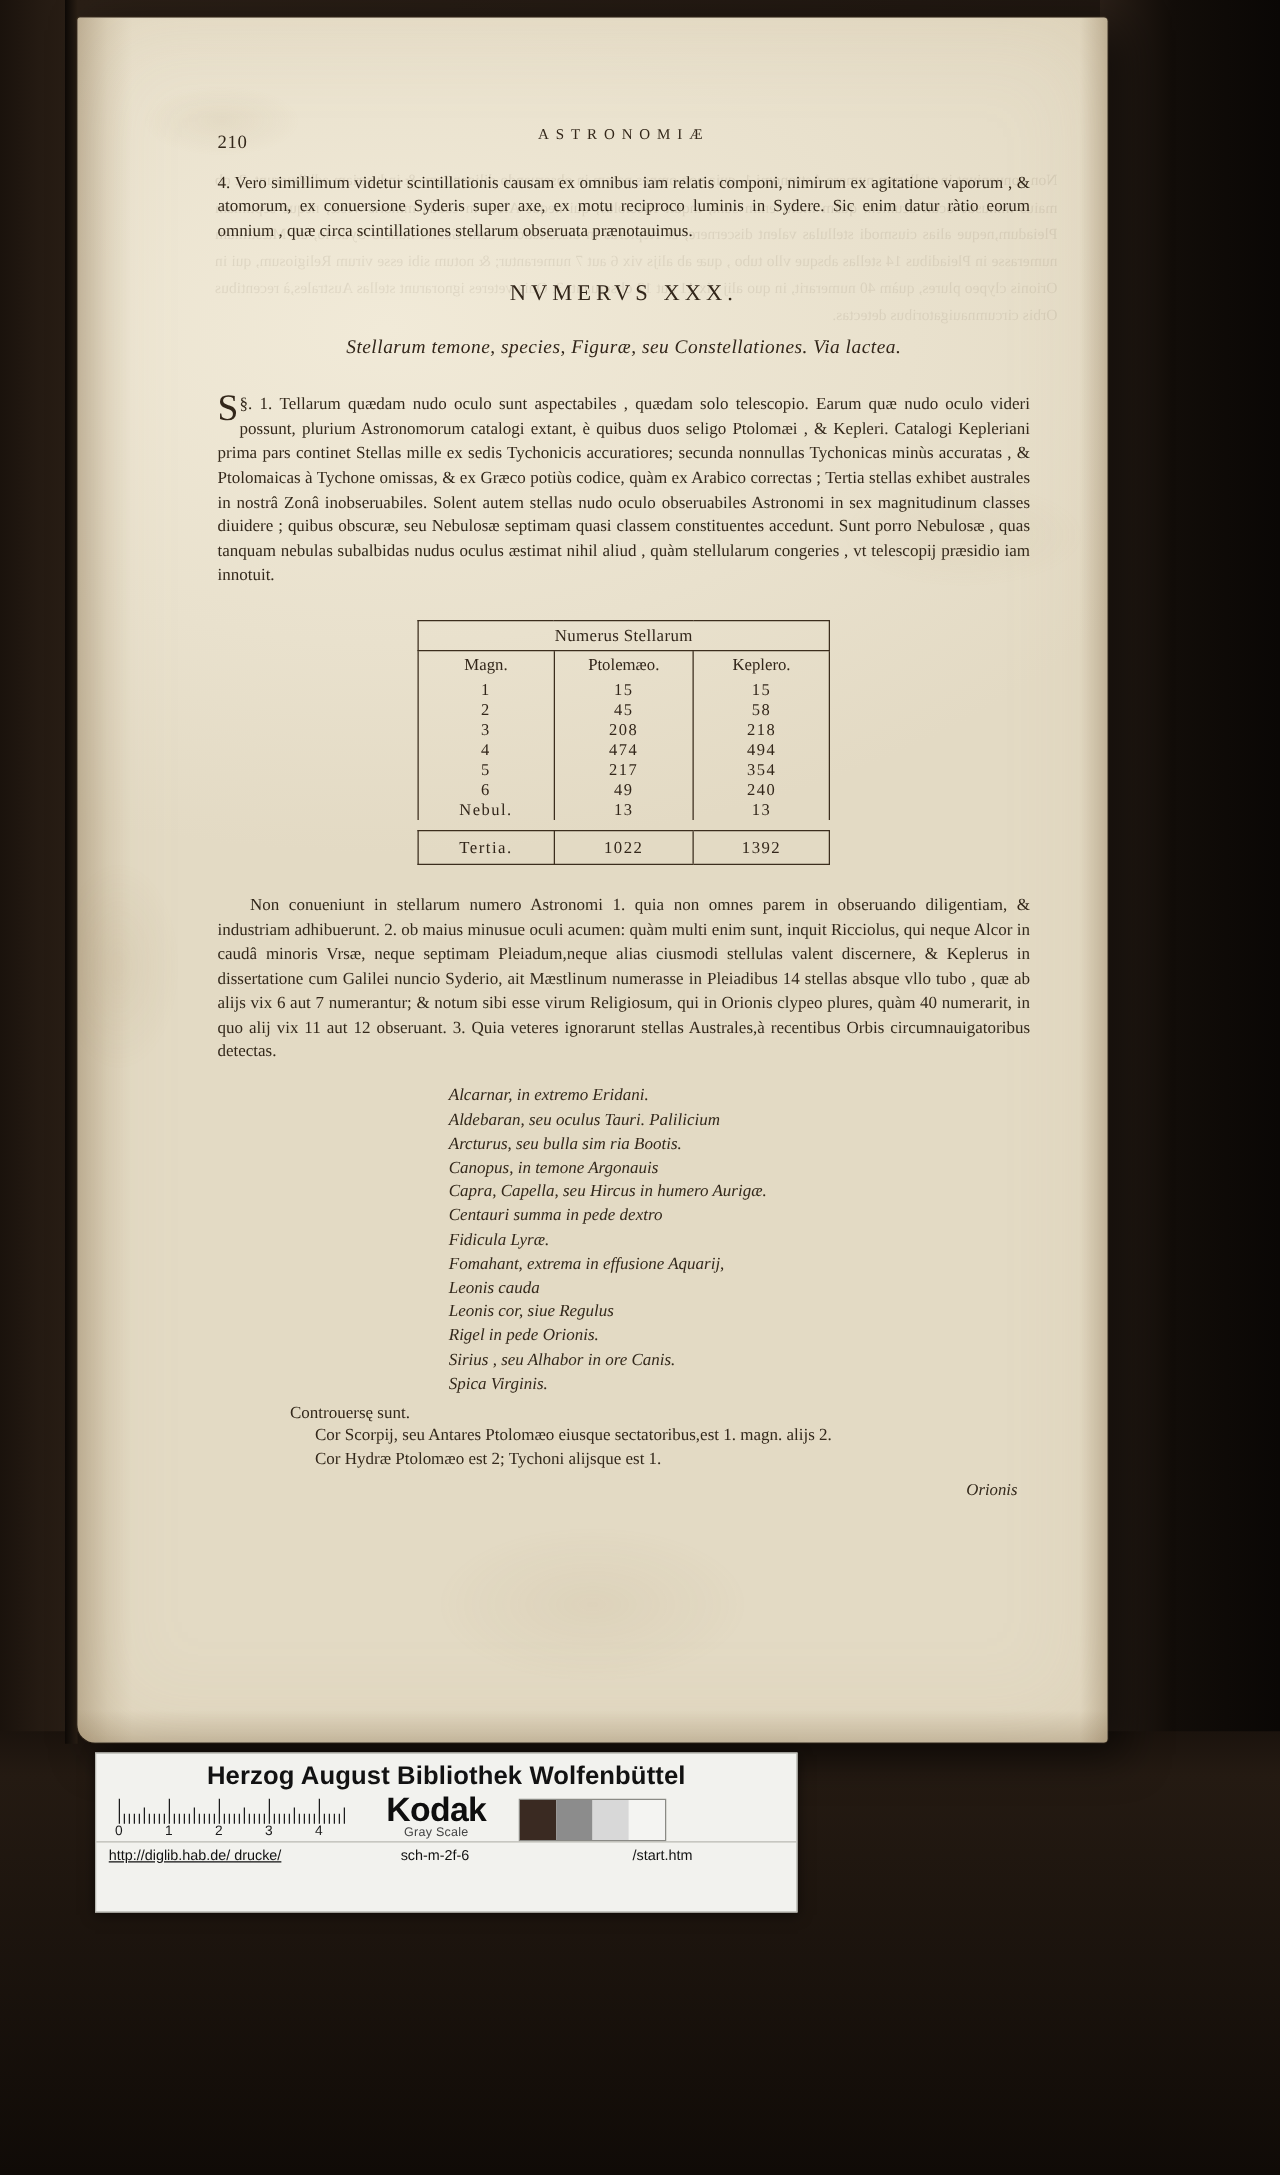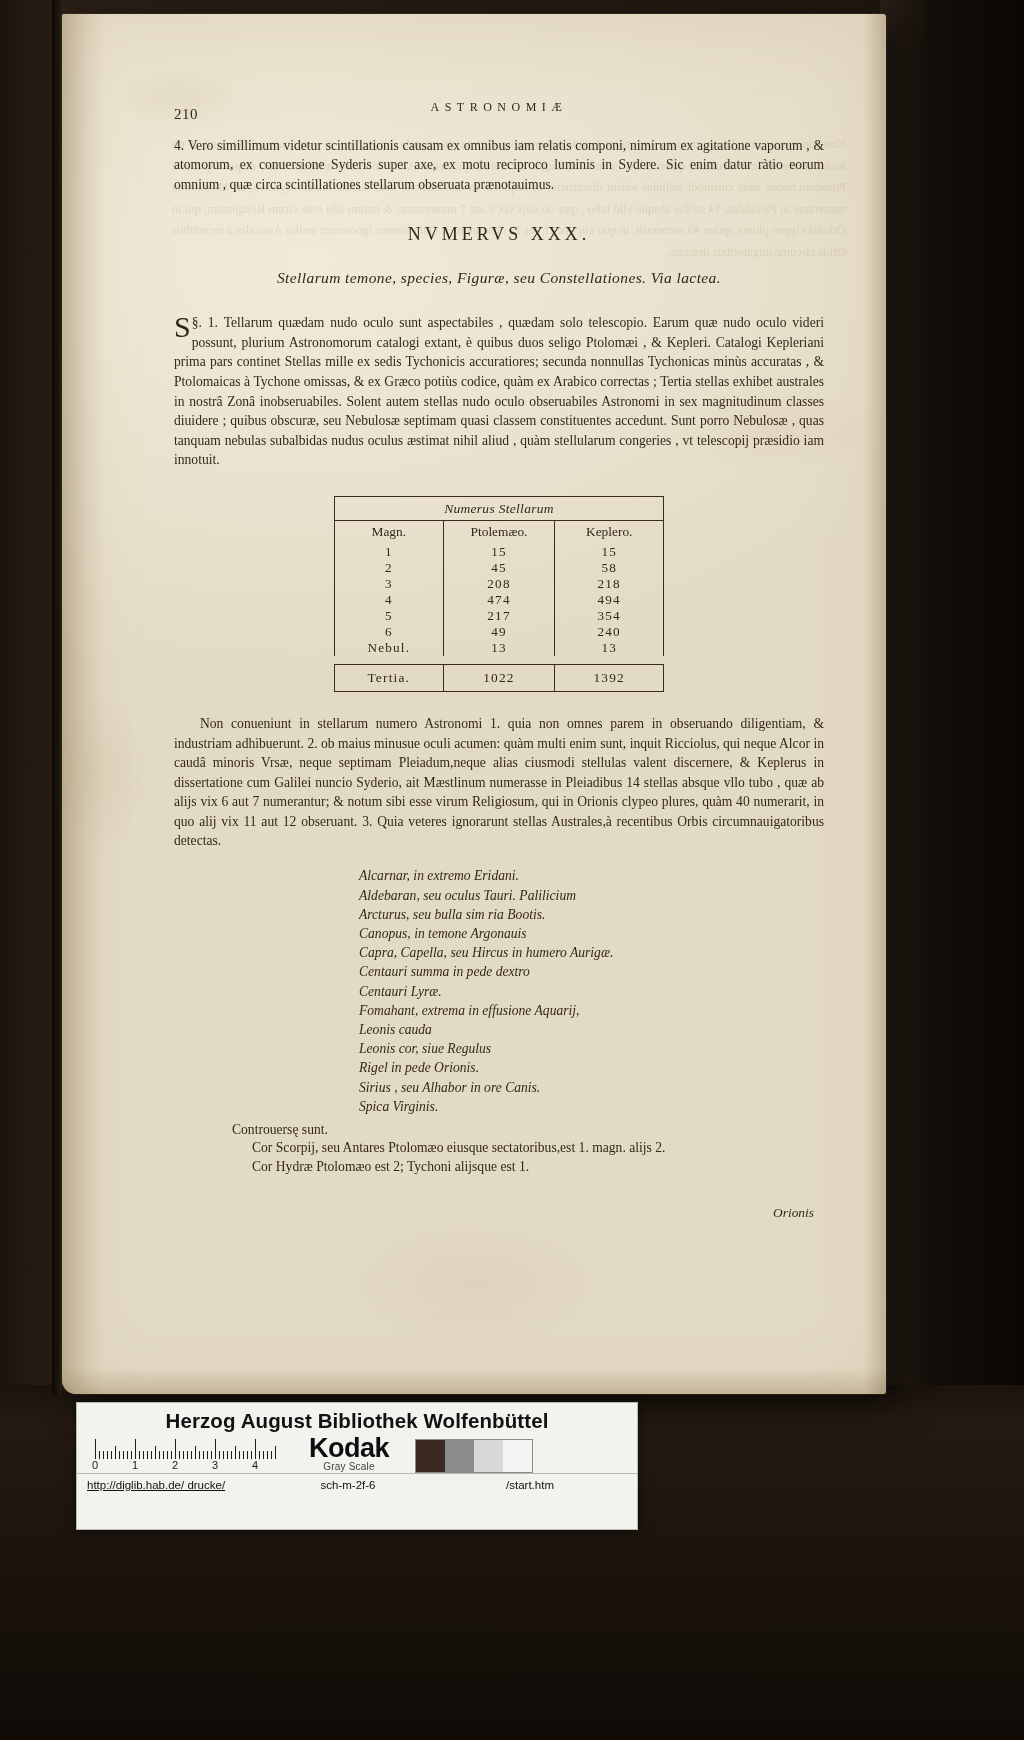--- a/index.html
+++ b/index.html
@@ -151,21 +151,20 @@
     width: 100%;
     color: #32261a;
     font-size: 13.2px;
   }
   #star-table td, #star-table th { padding: 0; font-weight: normal; }
   .tbl-outer { border-left: 1.6px solid #3b2d1d; border-right: 1.6px solid #3b2d1d; }
   #tbl-supertitle td {
     border-top: 1.6px solid #3b2d1d;
     border-bottom: 1.3px solid #3b2d1d;
     text-align: center;
-    font-style: italic;
     font-size: 13.5px;
     padding: 4px 0 3px 0;
     letter-spacing: .3px;
   }
   #tbl-colheads td {
     text-align: center;
     padding: 3px 0 4px 0;
     font-size: 13.4px;
   }
   .vline-l { border-left: 1.4px solid #3b2d1d; }
@@ -209,21 +208,21 @@
   #controversy-list {
     padding-left: 78px;
     font-size: 13.6px;
     line-height: 19.4px;
     color: #33281b;
   }
   #catchword {
     text-align: right;
     font-style: italic;
     font-size: 13.4px;
-    margin-top: 28px;
+    margin-top: 7px;
     padding-right: 10px;
     color: #33281b;
   }
 
   
   #library-banner {
     position: absolute;
     left: 76px; top: 1402px;
     width: 562px; height: 128px;
     background: #f2f2ee;
@@ -394,21 +393,21 @@
     </div>
 
 
     <div id="star-list">
       <span class="sl it">Alcarnar, in extremo Eridani.</span>
       <span class="sl it">Aldebaran, seu oculus Tauri. Palilicium</span>
       <span class="sl it">Arcturus, seu bulla sim ria Bootis.</span>
       <span class="sl it">Canopus, in temone Argonauis</span>
       <span class="sl it">Capra, Capella, seu Hircus in humero Aurigæ.</span>
       <span class="sl it">Centauri summa in pede dextro</span>
-      <span class="sl it">Centauri Lyræ.</span>
+      <span class="sl it">Fidicula Lyræ.</span>
       <span class="sl it">Fomahant, extrema in effusione Aquarij,</span>
       <span class="sl it">Leonis cauda</span>
       <span class="sl it">Leonis cor, siue Regulus</span>
       <span class="sl it">Rigel in pede Orionis.</span>
       <span class="sl it">Sirius , seu Alhabor in ore Canis.</span>
       <span class="sl it">Spica Virginis.</span>
     </div>
 
     <div id="controversy-head">Controuersę sunt.</div>
     <div id="controversy-list">

